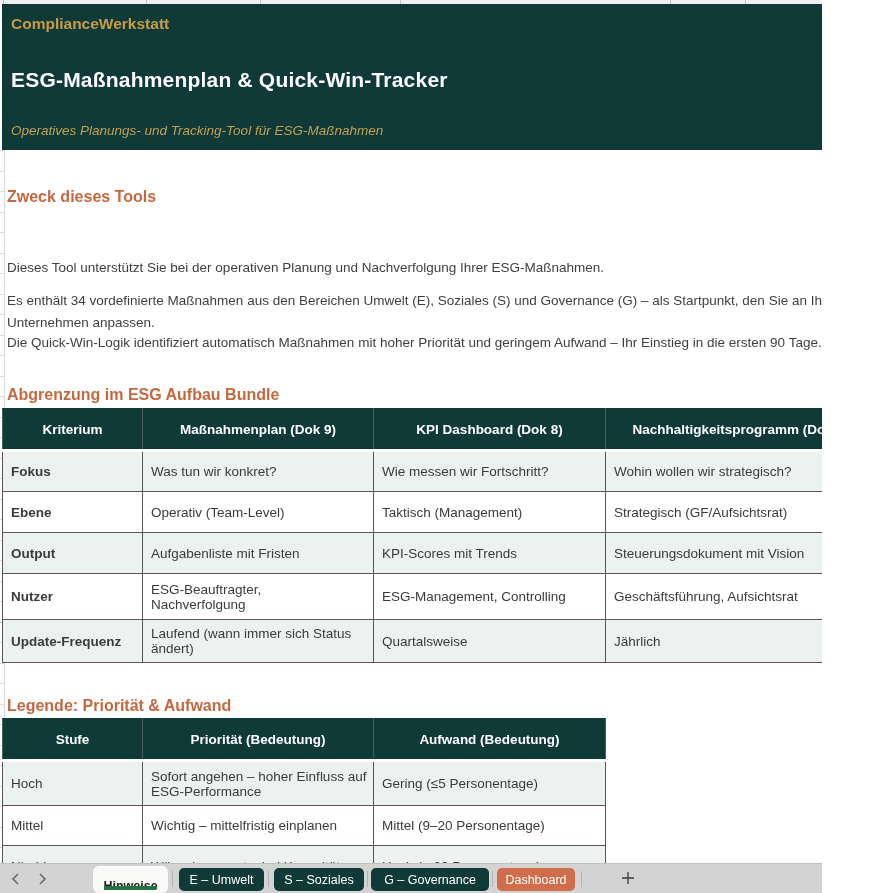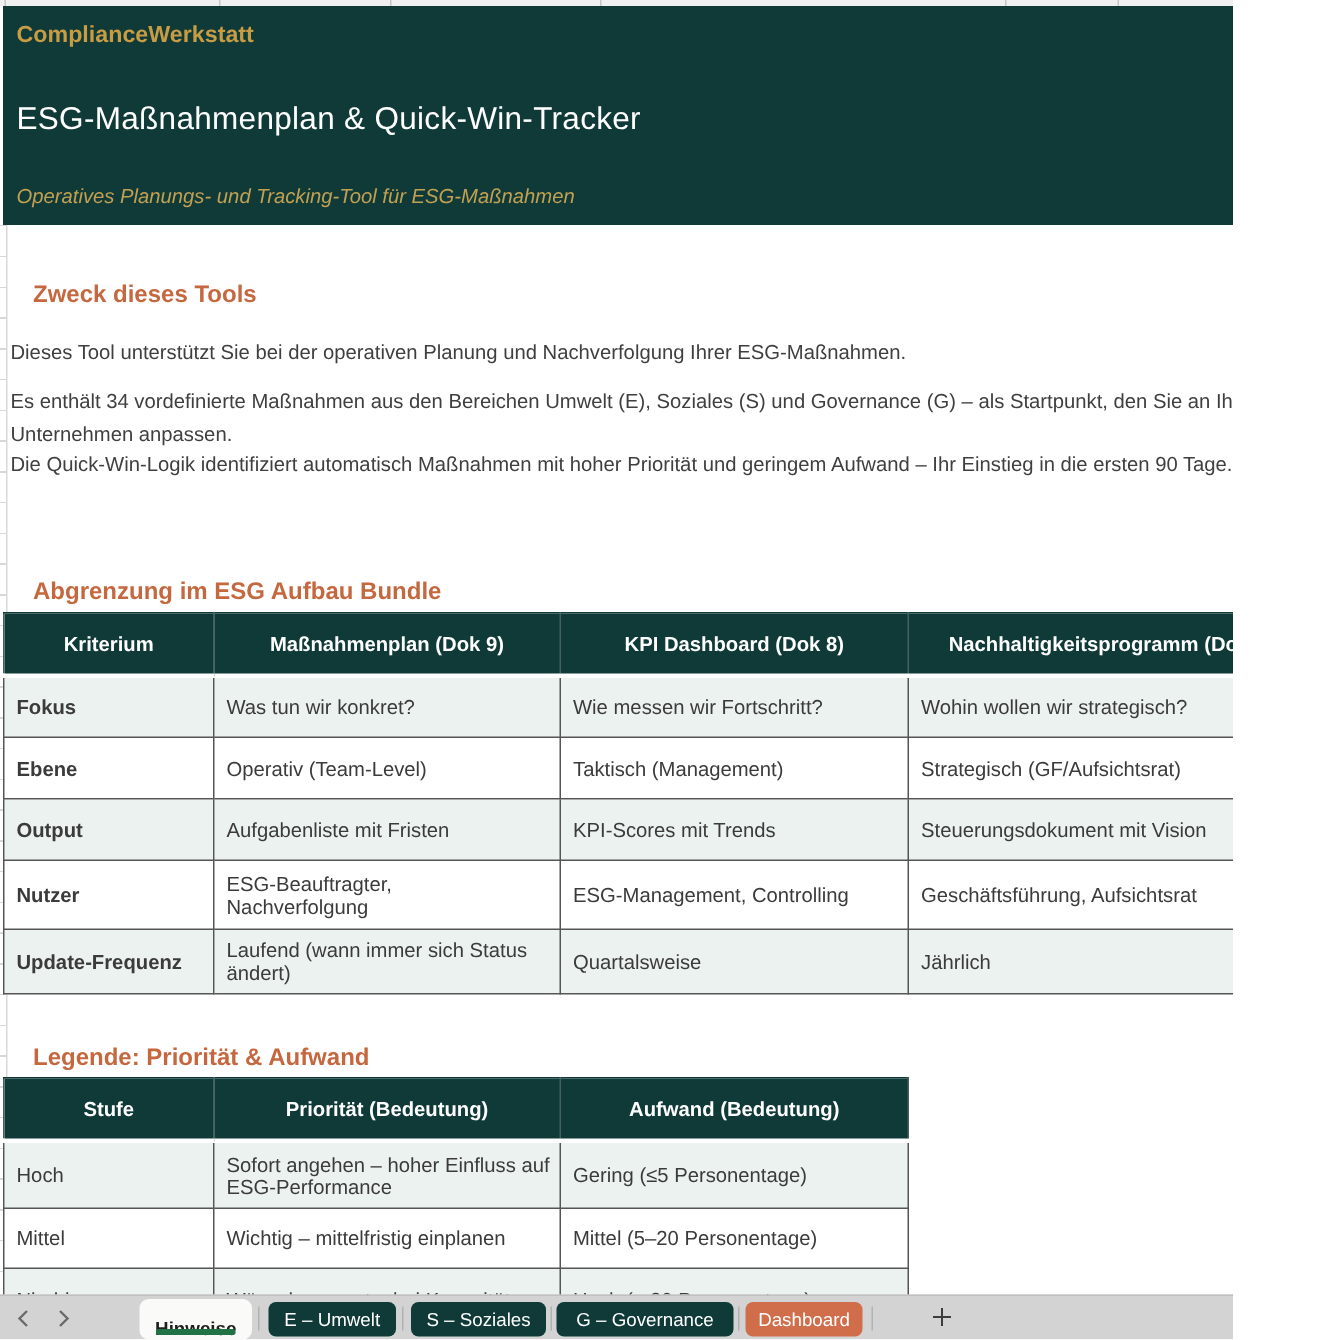--- a/index.html
+++ b/index.html
@@ -23,25 +23,25 @@
     background:#ffffff; border-left:1px solid #d8d8d8;
     background-image:repeating-linear-gradient(to bottom,#e2e2e2 0 1px,transparent 1px 20.5px);
     z-index:0;
   }
   
   #header-band {
     position:absolute; left:2px; top:4px; width:869px; height:146px;
     background:#0f3a38; z-index:1;
   }
   #brand    { position:absolute; left:9px; top:11px;  font-size:15.5px; font-weight:bold; color:#c79c43; }
-  #doctitle { position:absolute; left:9px; top:64px;  font-size:21px;   font-weight:normal; color:#ffffff; letter-spacing:.2px; }
+  #doctitle { position:absolute; left:9px; top:64px;  font-size:21px;   font-weight:bold; color:#ffffff; letter-spacing:.2px; }
   #subtitle { position:absolute; left:9px; top:119px; font-size:13.5px; font-style:italic; color:#c2a052; }
   
-  .h2 { position:absolute; left:22px; font-size:16px; font-weight:bold; color:#c5683f; z-index:1; }
-  .para { position:absolute; left:7px; width:861px; font-size:13.5px; line-height:21.5px; color:#3f3f3f; z-index:1; }
+  .h2 { position:absolute; left:7px; font-size:16px; font-weight:bold; color:#c5683f; z-index:1; }
+  .para { position:absolute; left:7px; width:861px; font-size:13.5px; line-height:21.5px; color:#3f3f3f; z-index:1;margin-top:33px; }
   
   table.grid {
     position:absolute; left:2px; border-collapse:collapse; table-layout:fixed;
     z-index:2; background:#ffffff; font-size:13.5px; color:#3b3b3b;
   }
   table.grid th {
     background:#0f3a38; color:#ffffff; font-weight:bold; text-align:center;
     border:1.5px solid #46605d; border-top:1.5px solid #0f3a38;
     border-bottom:3px solid #ffffff; padding:2px 6px;
   }
@@ -174,21 +174,21 @@
     </thead>
     <tbody>
       <tr style="height:45px">
         <td>Hoch</td>
         <td style="">Sofort angehen – hoher Einfluss auf ESG-Performance</td>
         <td>Gering (≤5 Personentage)</td>
       </tr>
       <tr style="height:40px">
         <td>Mittel</td>
         <td>Wichtig – mittelfristig einplanen</td>
-        <td>Mittel (5–20 Personentage)</td>
+        <td>Mittel (9–20 Personentage)</td>
       </tr>
       <tr style="height:42px">
         <td>Niedrig</td>
         <td>Wünschenswert – bei Kapazität</td>
         <td>Hoch (&gt; 20 Personentage)</td>
       </tr>
     </tbody>
   </table>
 
   <div id="tabbar">

